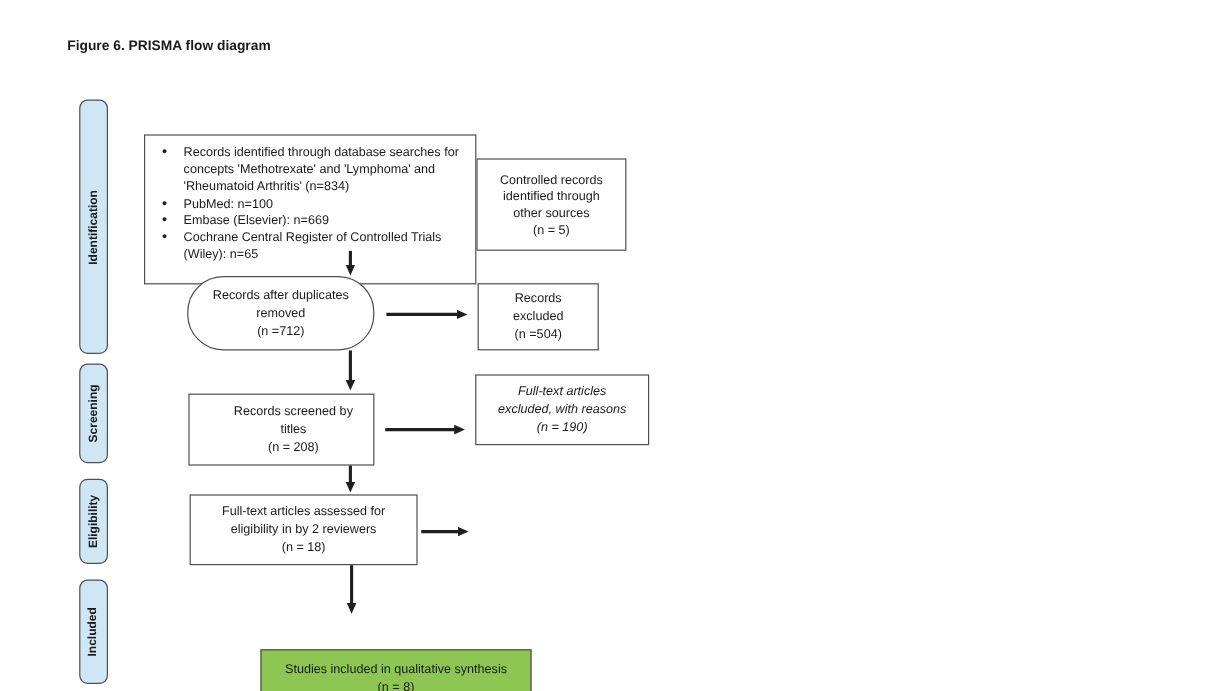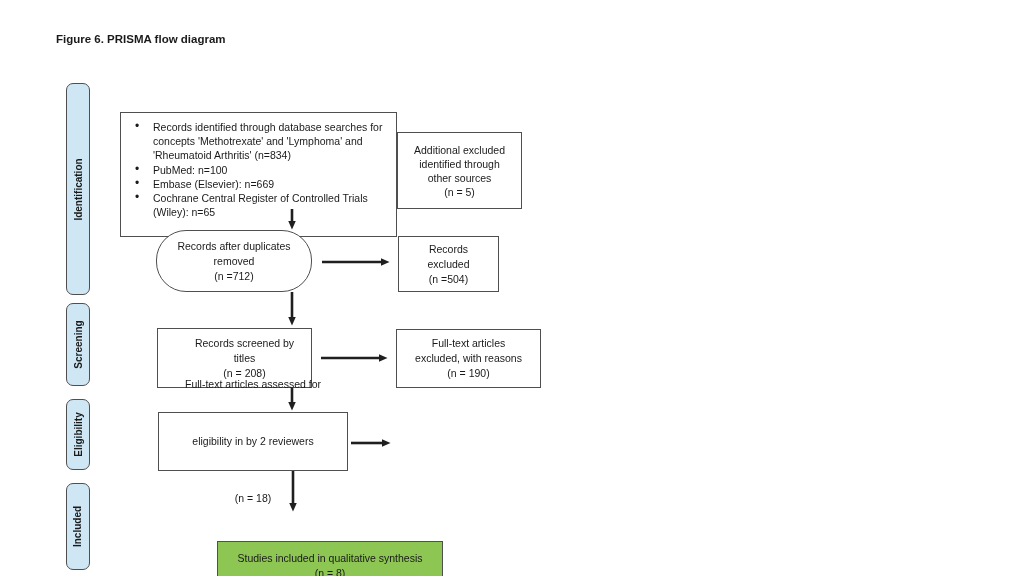--- a/index.html
+++ b/index.html
@@ -46,22 +46,22 @@
   }
   #box-identified ul{margin:0;padding:0;list-style:none;}
   #box-identified li{position:relative;padding-left:32px;}
   #box-identified li::before{
     content:"\2022";position:absolute;left:14px;top:-1px;font-size:12px;
   }
   #box-additional{left:397px;top:132px;width:125px;height:77px;line-height:14px;}
   #box-duplicates{left:156px;top:230px;width:156px;height:62px;border-radius:30px;}
   #box-excluded-records{left:398px;top:236px;width:101px;height:56px;}
   #box-screened{left:157px;top:328px;width:155px;height:60px;padding-left:20px;}
-  #box-ft-excluded{left:396px;top:329px;width:145px;height:59px;}
-  #box-assessed{left:158px;top:412px;width:190px;height:59px;gap:42px;}
+  #box-ft-excluded{left:396px;top:312px;width:145px;height:59px;font-style:italic;}
+  #box-assessed{left:158px;top:412px;width:190px;height:59px;}
   #box-ft-excluded2{left:393px;top:411px;width:198px;height:60px;}
   #box-included-studies{
     left:217px;top:514px;width:226px;height:50px;
     background:#8dc652;
     margin-top:27px;
   }
   
   #arrows{position:absolute;left:0;top:0;width:1024px;height:576px;pointer-events:none;}
   #arrows line{stroke:#1f1f1f;stroke-width:2.6;}
 </style>
@@ -88,21 +88,21 @@
   <div class="fbox" id="box-identified">
     <ul>
       <li>Records identified through database searches for concepts 'Methotrexate' and 'Lymphoma' and 'Rheumatoid Arthritis' (n=834)</li>
       <li>PubMed: n=100</li>
       <li>Embase (Elsevier): n=669</li>
       <li>Cochrane Central Register of Controlled Trials (Wiley): n=65</li>
     </ul>
   </div>
 
   <div class="fbox" id="box-additional">
-    <span class="ln">Additional excluded</span>
+    <span class="ln">Controlled records</span>
     <span class="ln">identified through</span>
     <span class="ln">other sources</span>
     <span class="ln">(n = 5)</span>
   </div>
 
   <div class="fbox" id="box-duplicates">
     <span class="ln">Records after duplicates</span>
     <span class="ln">removed</span>
     <span class="ln">(n =712)</span>
   </div>

